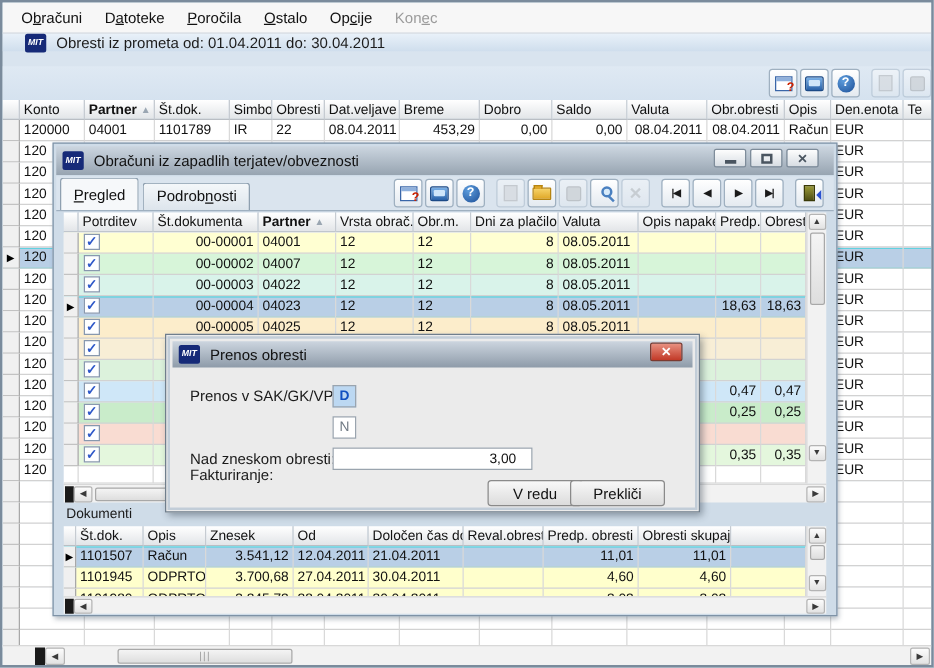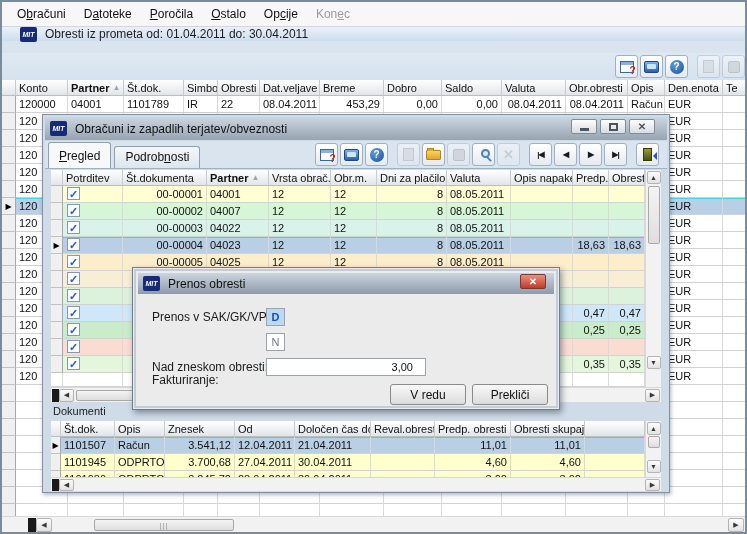--- a/index.html
+++ b/index.html
@@ -1071,17 +1071,17 @@
       <div class="dlg-close">✕</div>
       <div id="dlgFields">
           <div class="dlg-field-label" style="top: 39px;">Prenos v SAK/GK/VP:</div>
           <div class="dlg-box selval" style="top: 37px;">D</div>
           <div class="dlg-field-label" style="top: 64px; margin-top: 38px;">Fakturiranje:</div>
           <div class="dlg-box plain" style="top: 62px;">N</div>
           <div class="dlg-field-label" style="top: 89px;">Nad zneskom obresti:</div>
           <div class="dlg-input" style="top: 87px; text-align: right;">3,00</div>
         </div>
       <div class="dlg-btn" style="left:254px;top:113px;">V redu</div>
-      <div class="dlg-btn" style="left:336px;top:113px;">Prekliči</div>
+      <div class="dlg-btn" style="left:320px;top:113px;">Prekliči</div>
     </div>
   </div>
 
 </div>
 
 </body></html>

